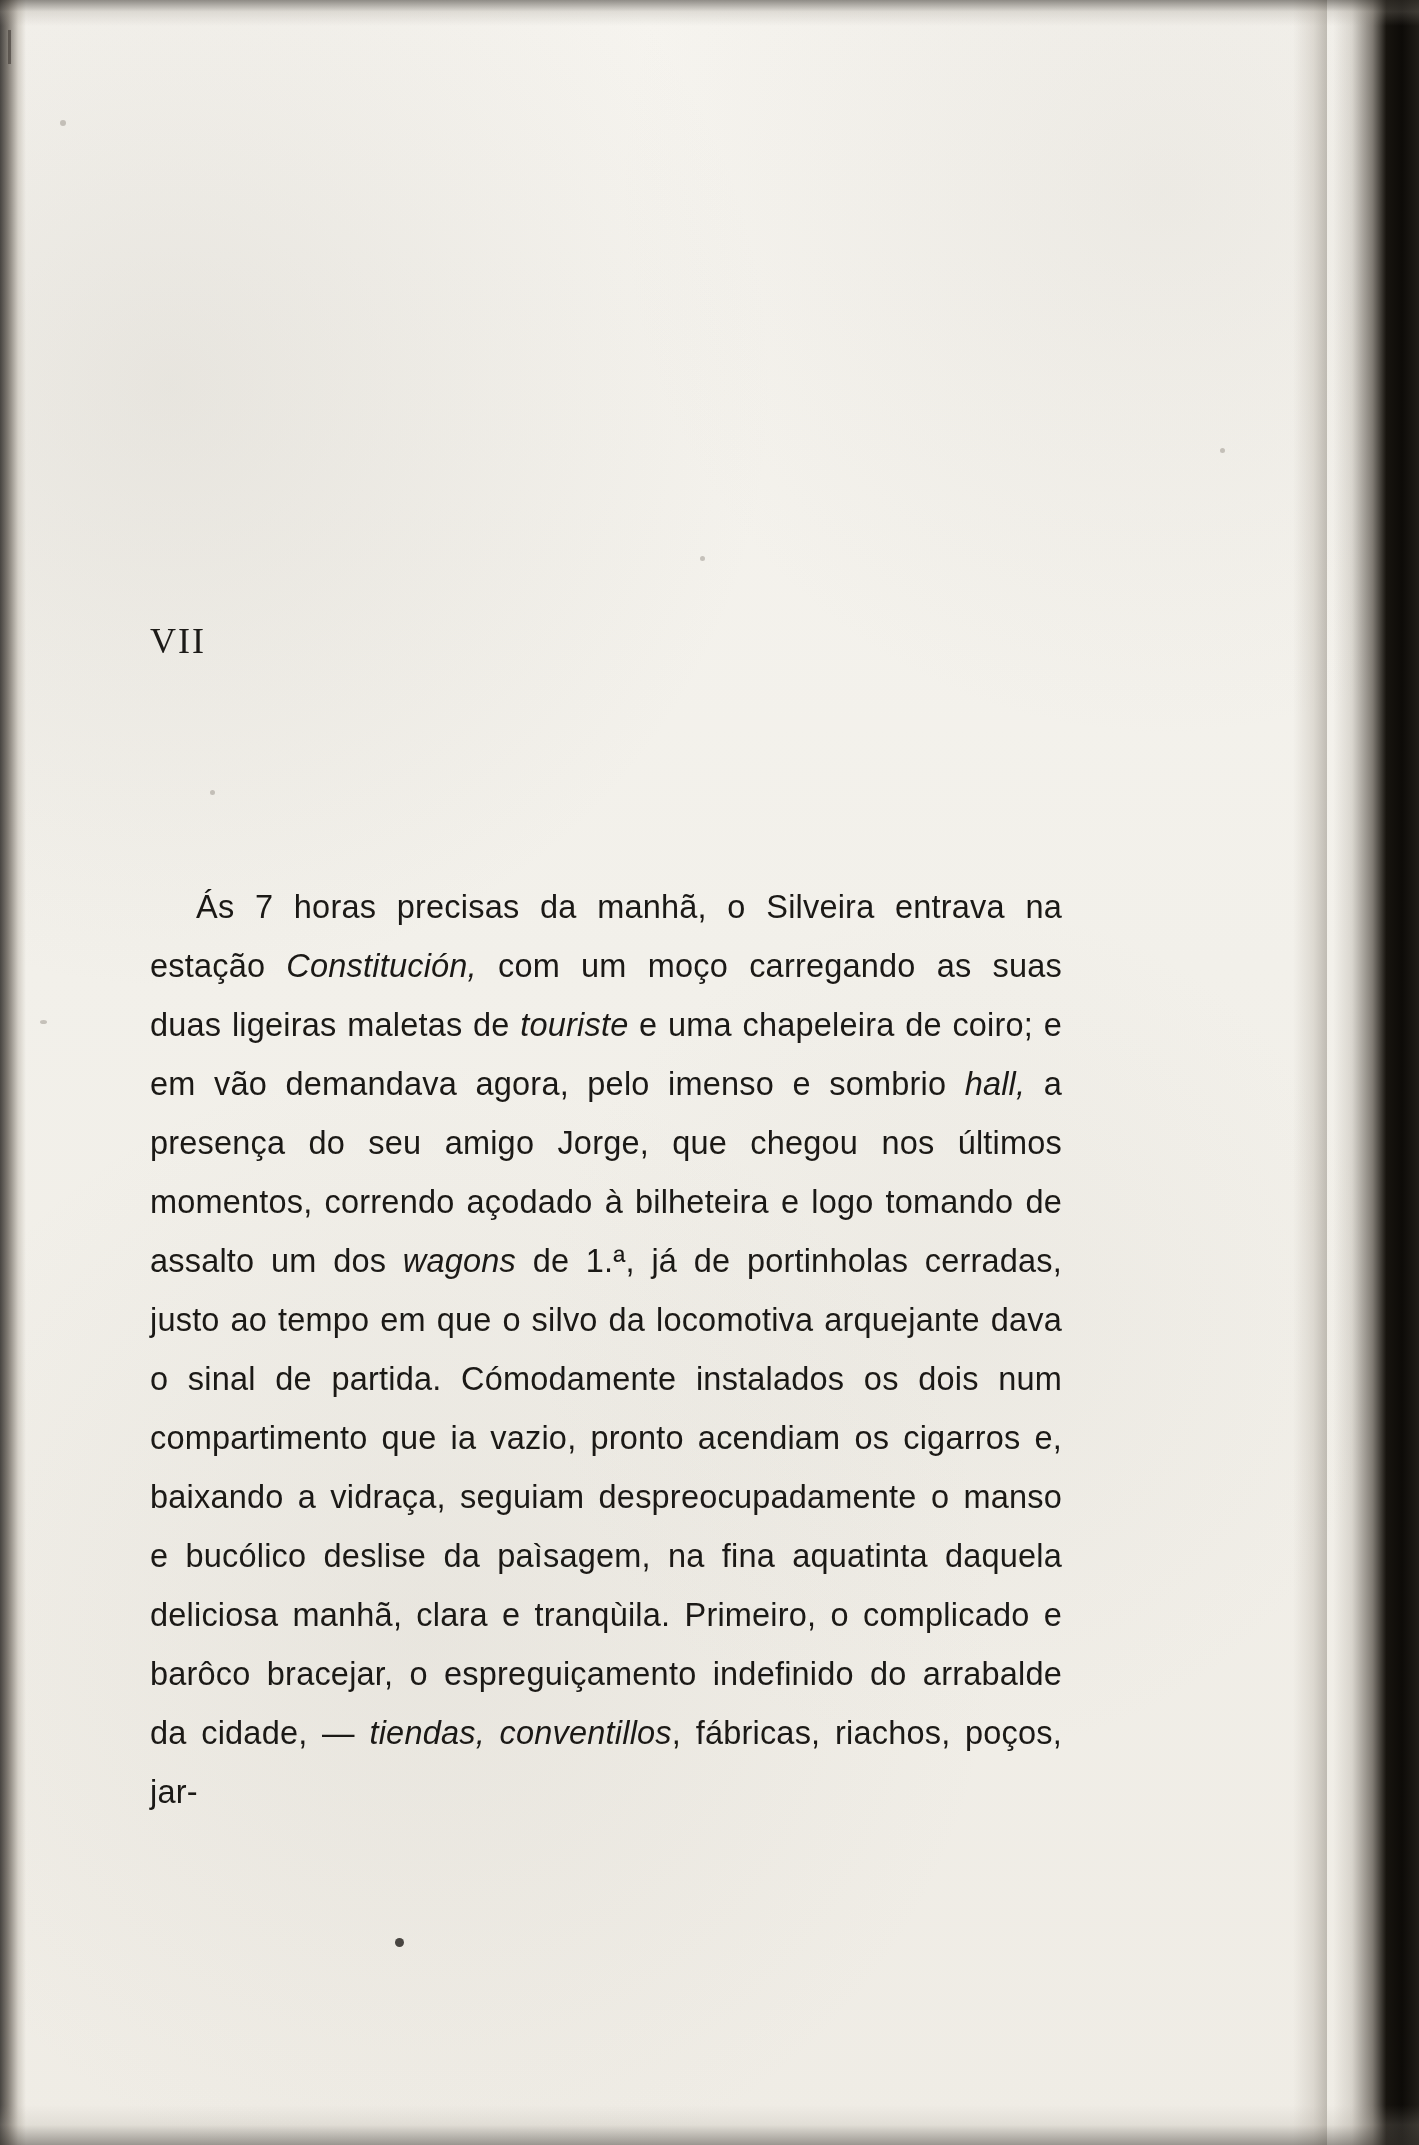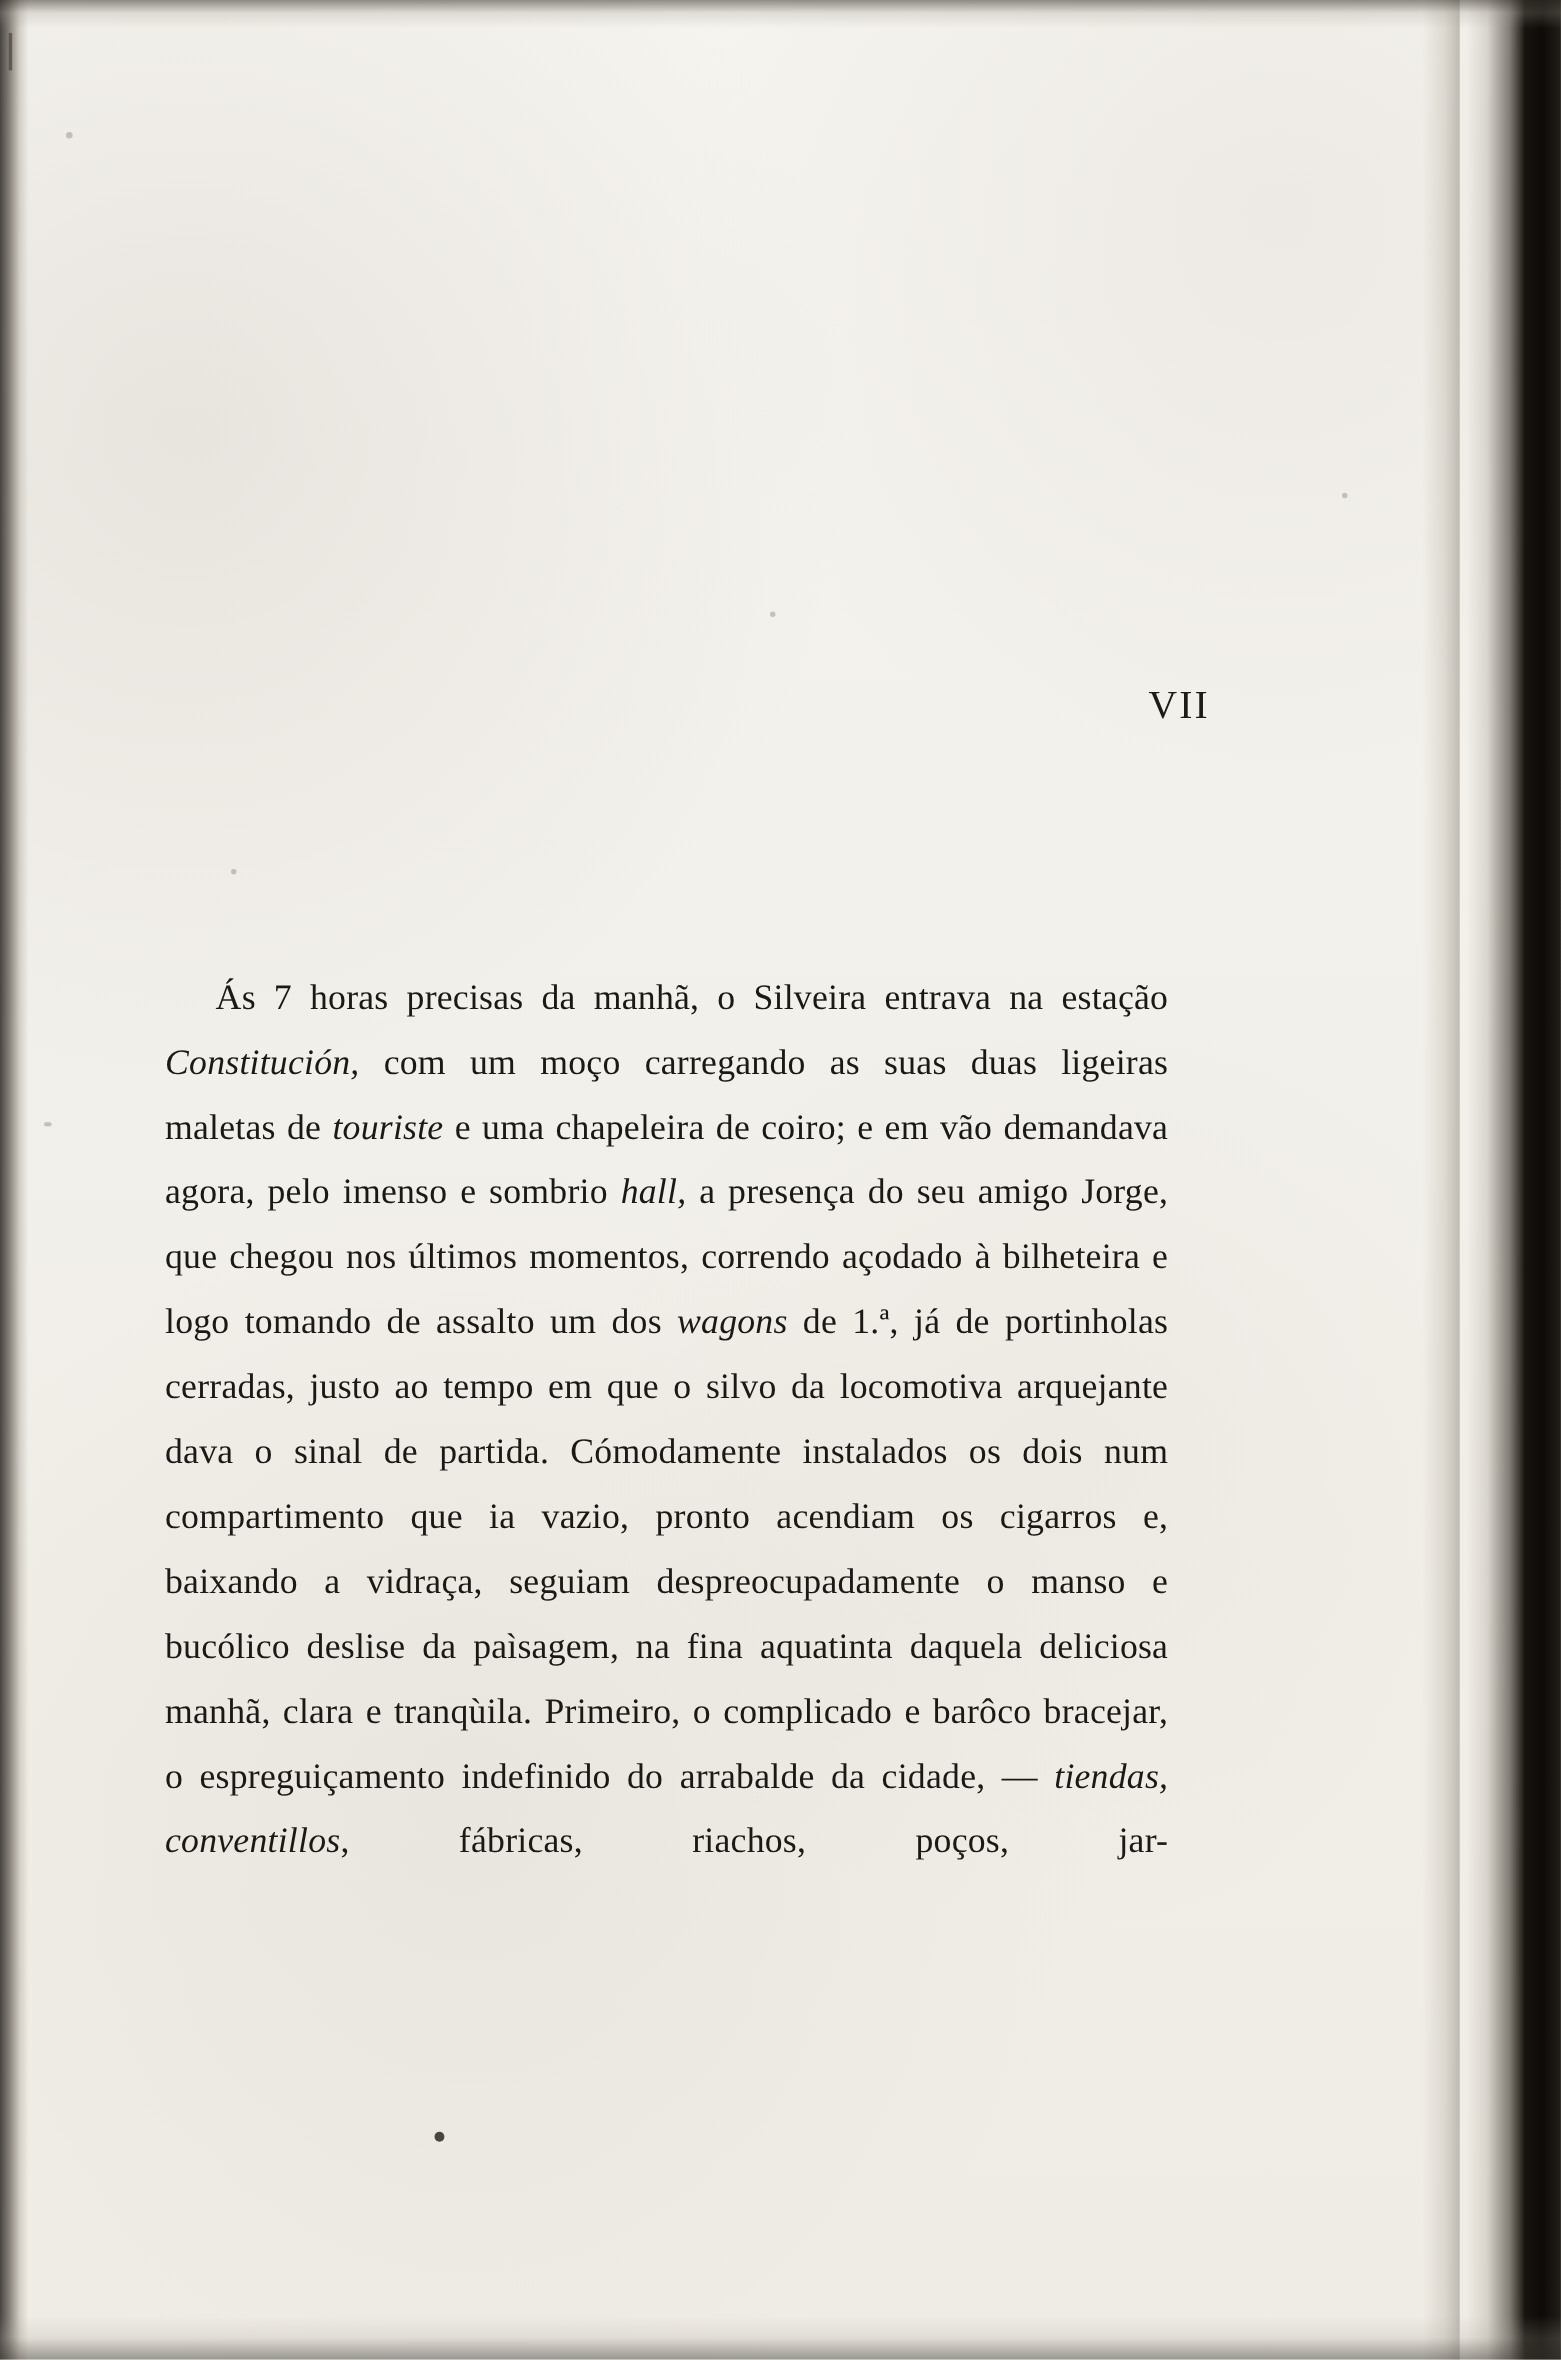--- a/index.html
+++ b/index.html
@@ -79,37 +79,37 @@
     left: 150px;
     top: 0;
     width: 950px;
     height: 2145px;
   }
   .chapter-number {
     position: absolute;
     top: 620px;
     left: 0;
     width: 950px;
-    text-align: right;
+    text-align: left;
     font-size: 36px;
     letter-spacing: 2px;
     color: #1d1b18;
     font-family: "Liberation Serif", serif;
   }
   .body-text {
     position: absolute;
     top: 878px;
     left: 0;
     width: 912px;
     font-size: 32.5px;
     line-height: 59px;
     color: #1b1916;
     text-align: justify;
     text-align-last: justify;
-    font-family: Liberation Serif, serif;
+    font-family: Liberation Sans, sans-serif;
     letter-spacing: 0.2px;
     word-spacing: 1px;
   }
   .body-text .indent {
     display: inline-block;
     width: 46px;
   }
   .body-text i {
     font-style: italic;
   }

